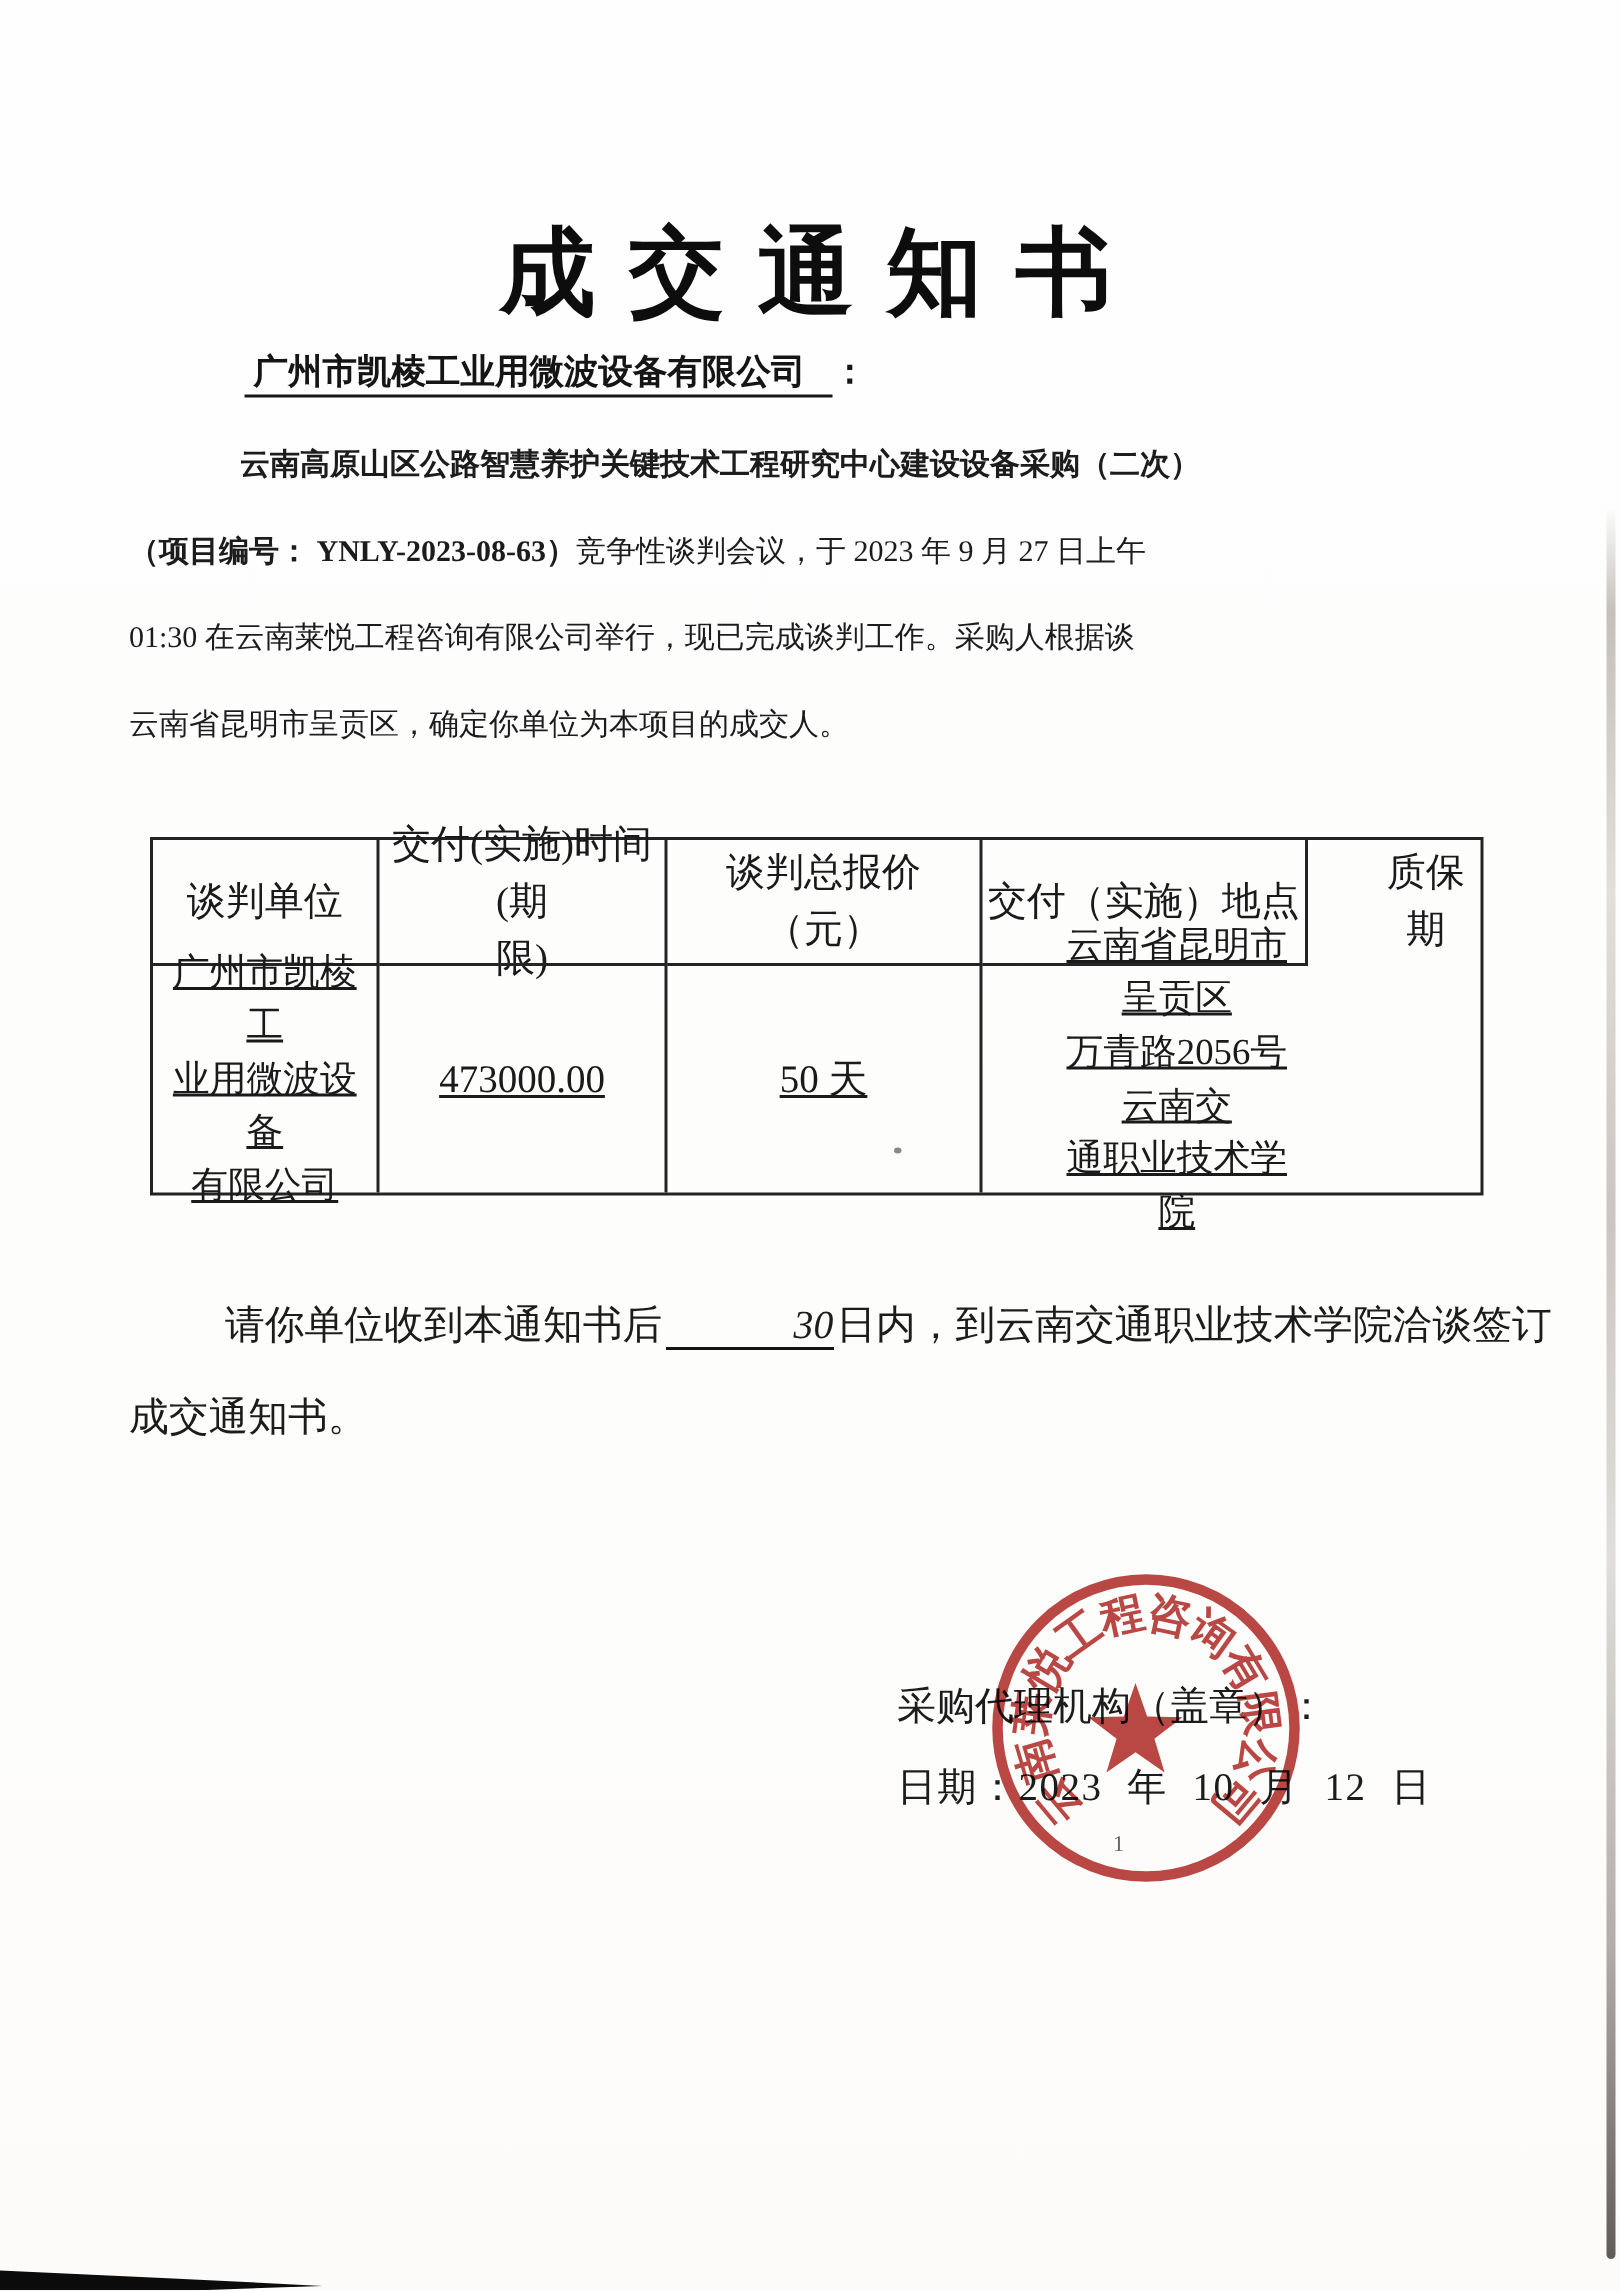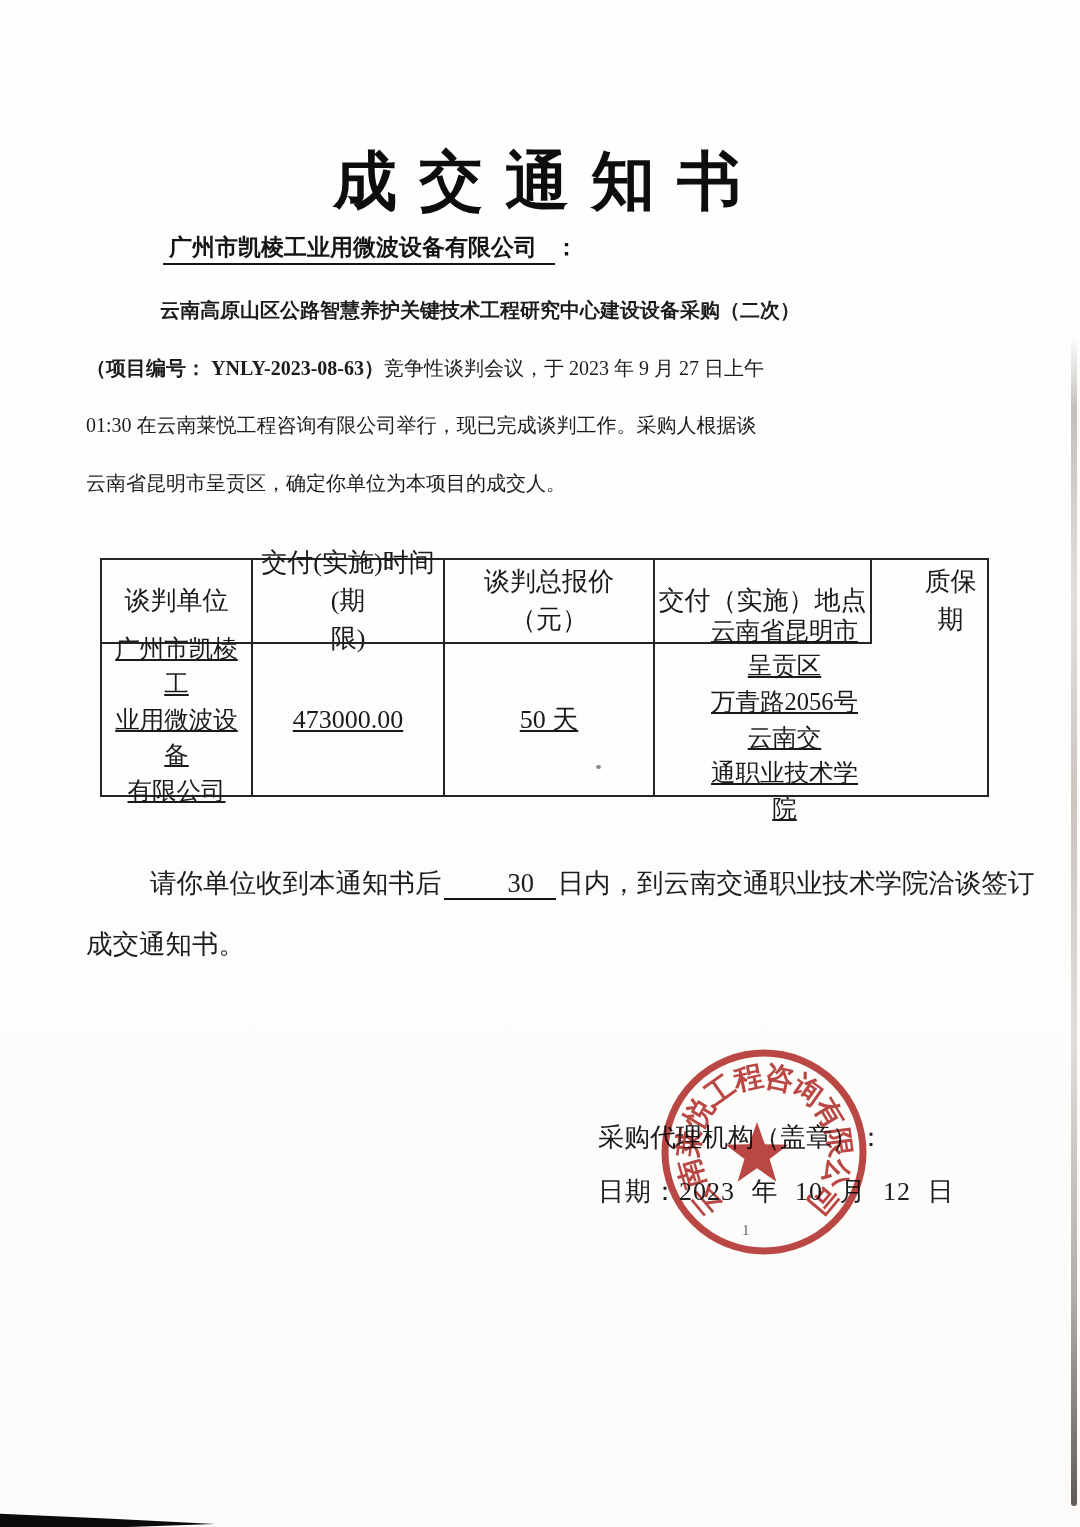--- a/index.html
+++ b/index.html
@@ -22,23 +22,23 @@
   .addressee .colon{font-weight:bold;}
   
   .para{position:absolute;left:86px;width:905px;font-size:20px;line-height:57.5px;color:#1c1c1c;}
   .para1{top:282px;}
   .para2{top:853px;line-height:61px;font-size:26.5px;}
   .pline{white-space:nowrap;}
   .indent1{text-indent:74px;}
   .indent2{text-indent:64px;}
   .seg-b{font-weight:bold;}
   .seg-u{
-    display:inline-block;min-width:112px;text-align:left;
+    display:inline-block;min-width:112px;text-align:right;
     border-bottom:2px solid #141414;line-height:30px;
-    margin:0 2px;vertical-align:baseline;
+    margin:0 2px;vertical-align:baseline;font-style:italic;
   }
   
   .table{
     position:absolute;left:100px;top:558px;
     border:2px solid #242424;background:transparent;
   }
   .trow{display:grid;grid-template-columns:151px 192px 210px 217px 115px;}
   .trow.head .tc{height:82px;}
   .trow.body .tc{height:153px;text-decoration:underline;}
   .tc{

